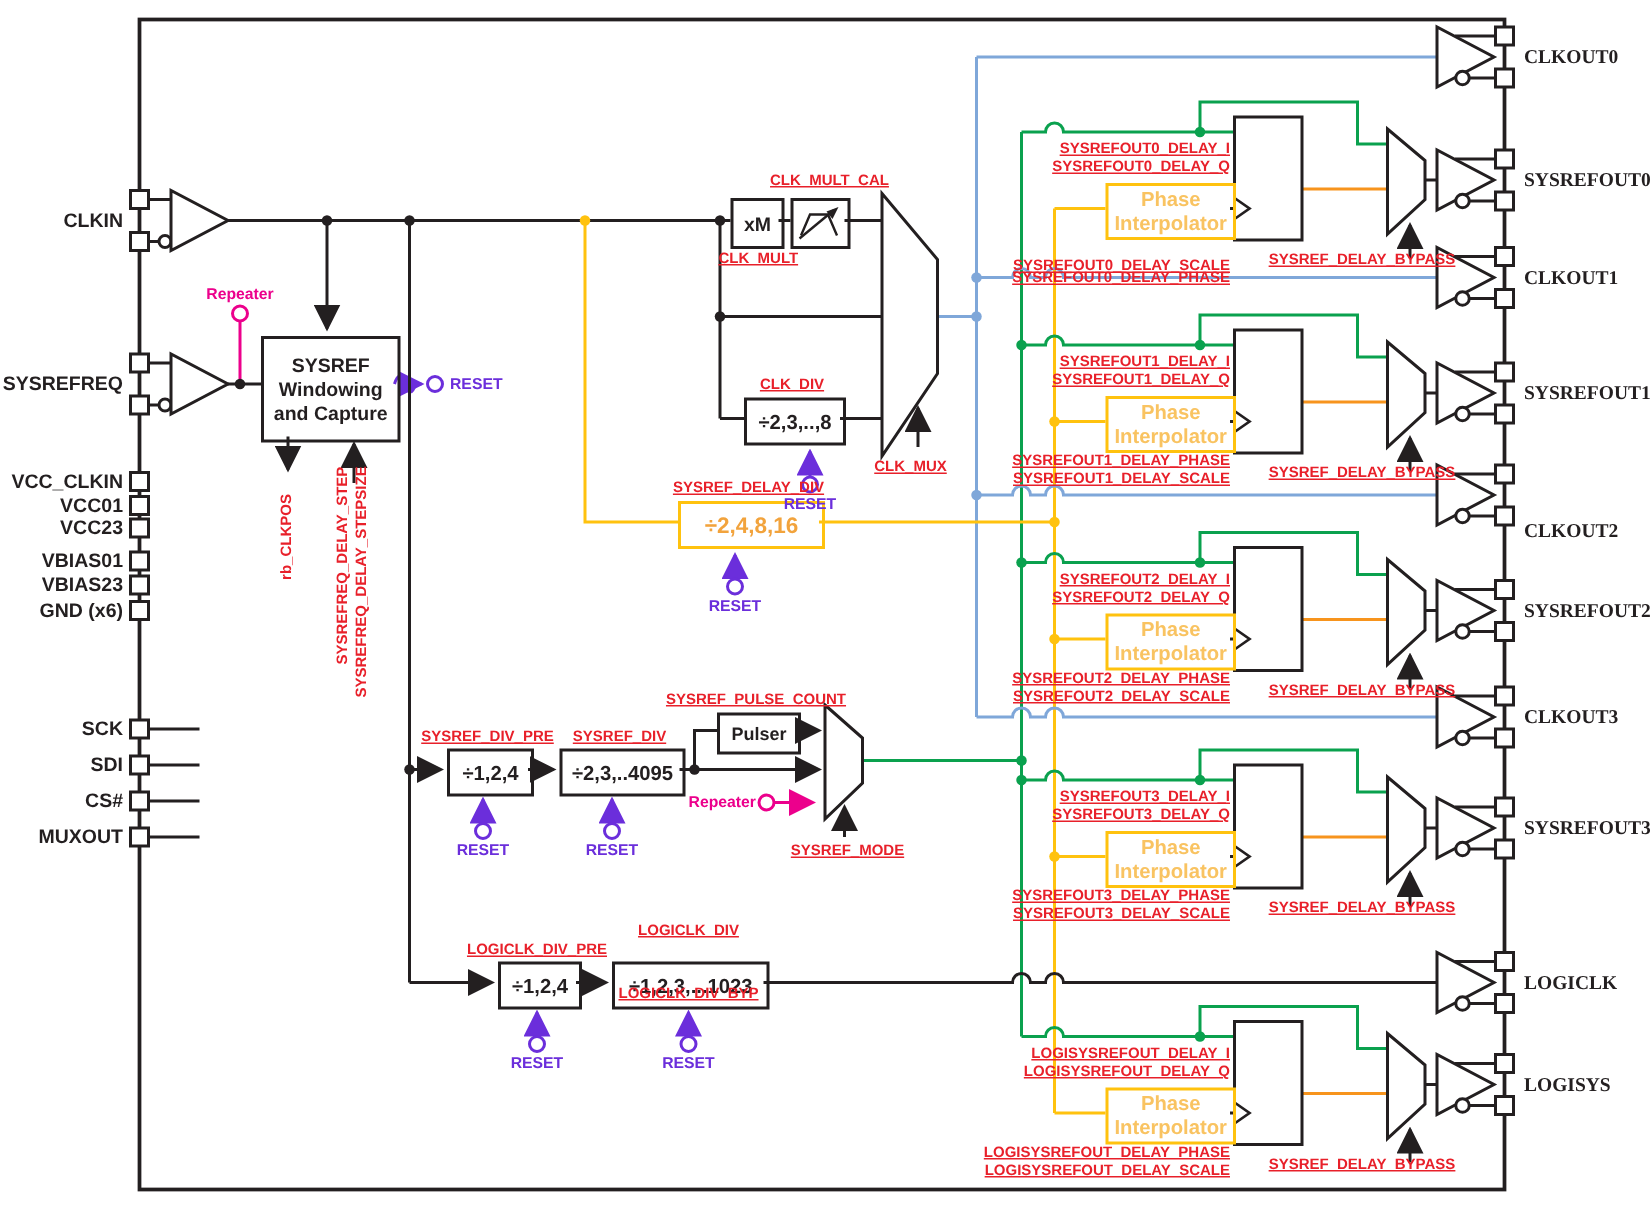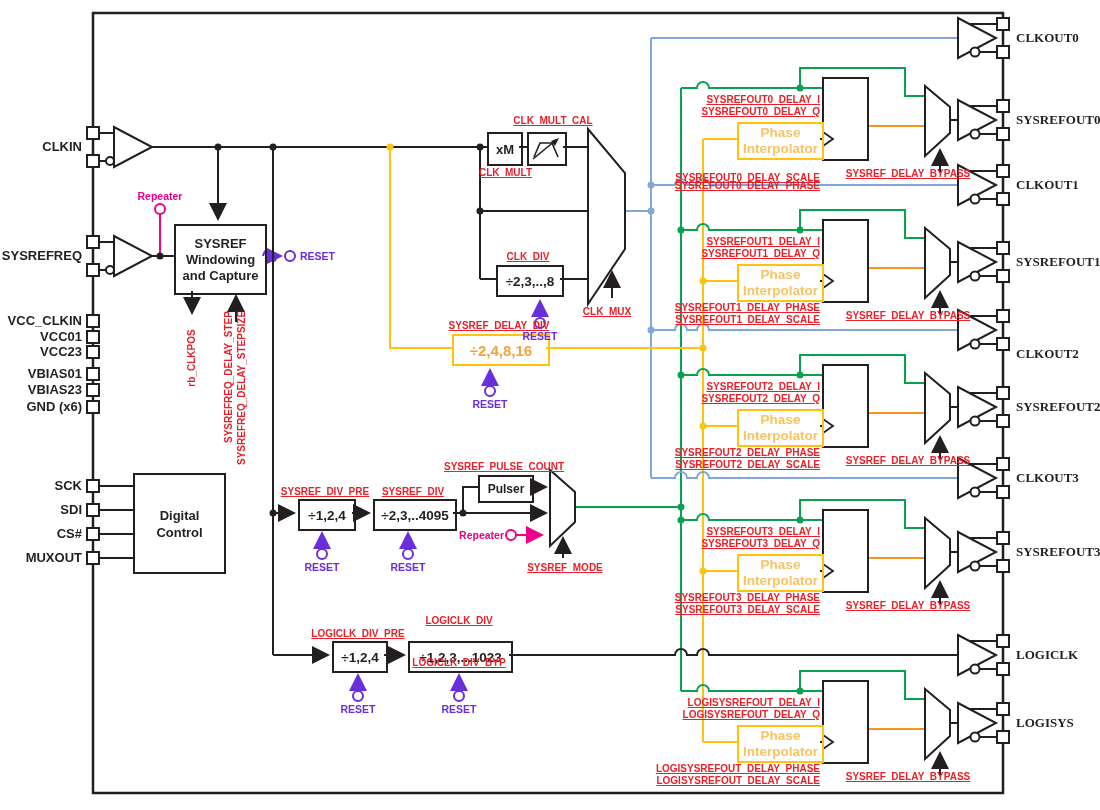--- a/index.html
+++ b/index.html
@@ -339,24 +339,20 @@
     <circle class="dy" cx="703" cy="426" r="3.5"></circle>
     <circle class="dy" cx="703" cy="571" r="3.5"></circle>
   </g>
 </svg>
 
 <div class="box" style="left:174px;top:224px;width:89px;height:67px;font-size:13px;line-height:16px;">
   <span>SYSREF</span>
   <span>Windowing</span>
   <span>and Capture</span>
 </div>
-<div class="box" style="left:133px;top:473px;width:89px;height:97px;font-size:13px;line-height:17px;">
-  <span>Digital</span>
-  <span>Control</span>
-</div>
 <div class="box" style="left:487px;top:132px;width:32px;height:30px;font-size:13px;">
       <span>xM</span>
     </div>
 <div class="box" style="left:527px;top:132px;width:36px;height:30px;">
   <svg width="32" height="26" viewBox="0 0 32 26">
     <path d="M3 21 L9 7 L21 7 L27 21" fill="none" stroke="#231F20" stroke-width="1.6"></path>
     <path d="M2 23 L25 4" fill="none" stroke="#231F20" stroke-width="1.6"></path>
     <polygon points="28,2 20,5 24,10" fill="#231F20"></polygon>
   </svg>
 </div>

